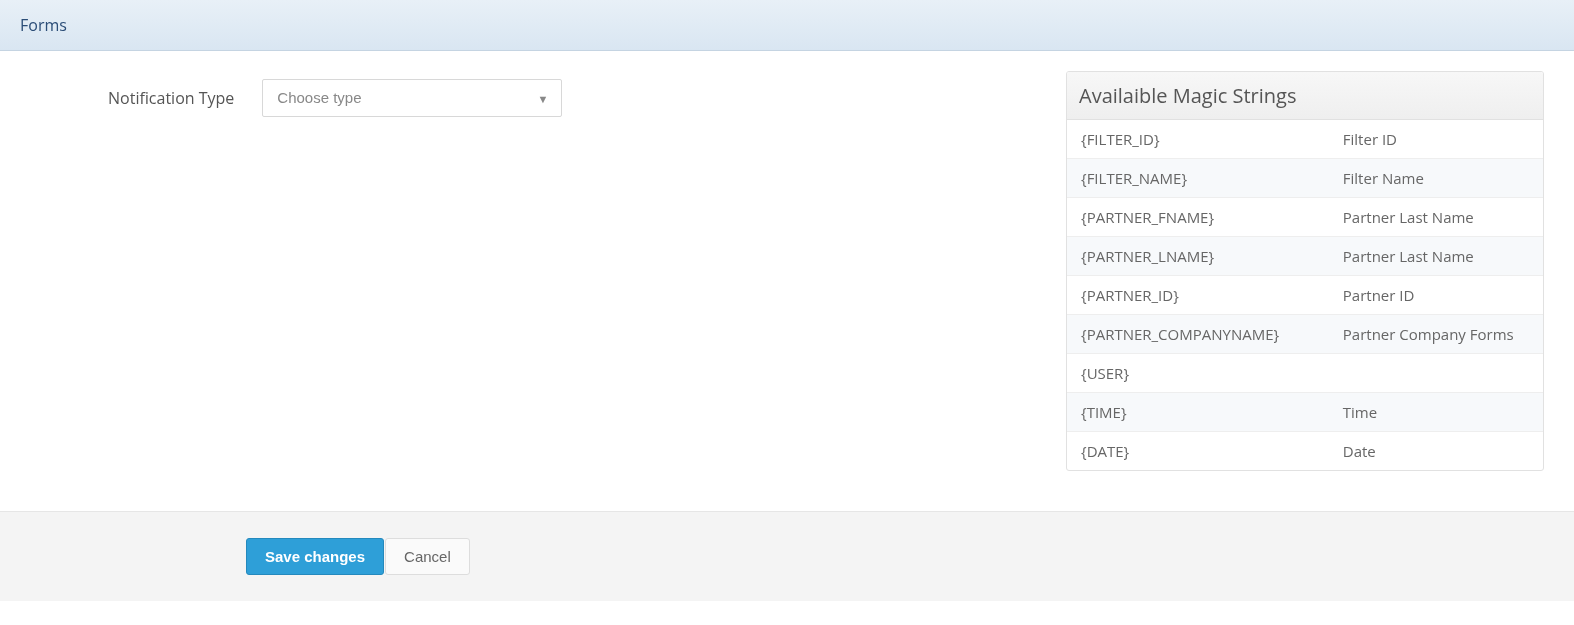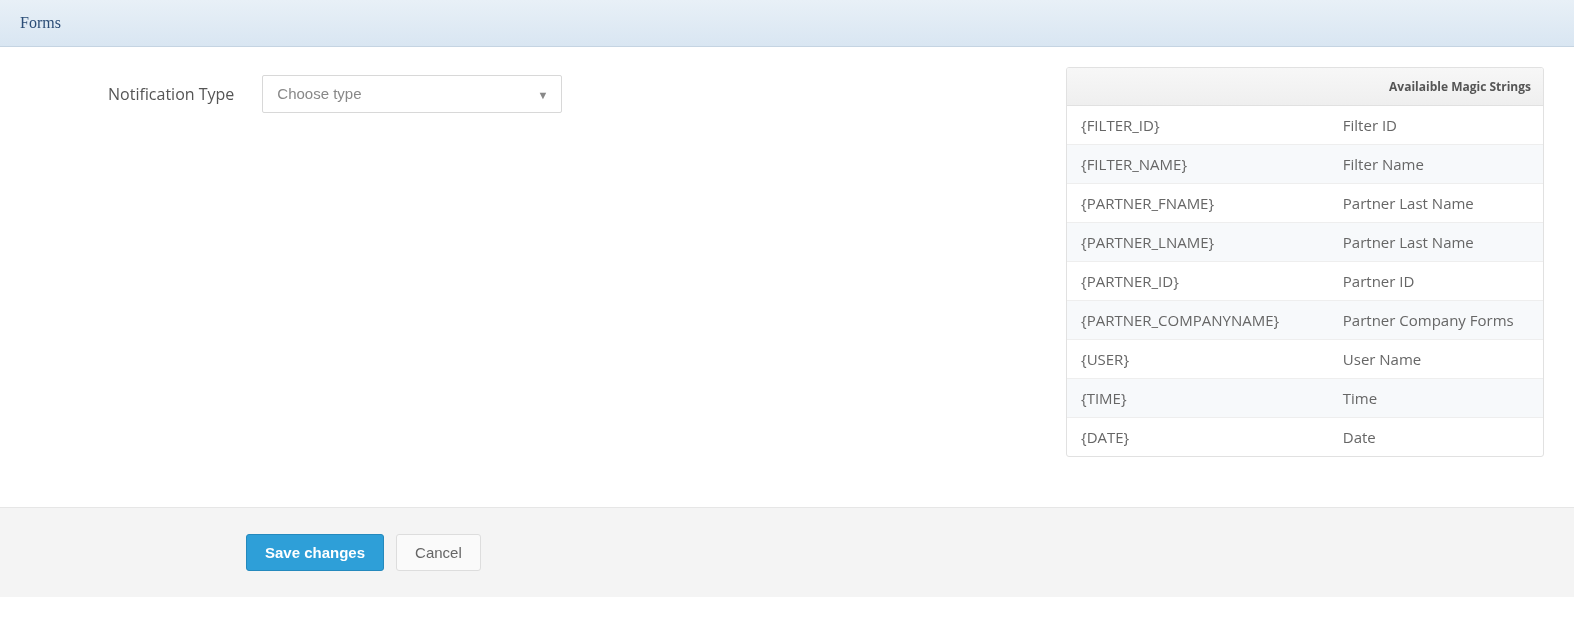--- a/index.html
+++ b/index.html
@@ -11,21 +11,20 @@
       font-family: -apple-system, BlinkMacSystemFont, "Segoe UI", "Open Sans", Helvetica, Arial, sans-serif;
       font-size: 15px;
       color: #555;
       background: #fff;
       width: 1574px;
     }
     .header-bar {
       background: linear-gradient(to bottom, #e8f0f7, #d9e6f2);
       border-bottom: 1px solid #c5d4e2;
       padding: 14px 20px;
-      font-family: Liberation Serif, serif;
     }
     .header-title {
       color: #2b4d77;
       font-size: 16px;
       font-weight: 400;
     }
     .main-content {
       display: flex;
       padding: 20px 30px 40px 30px;
       gap: 25px;
@@ -78,25 +77,25 @@
       width: 478px;
     }
     .magic-panel {
       border: 1px solid #e1e1e1;
       border-radius: 3px;
       overflow: hidden;
     }
     .magic-header {
       background: linear-gradient(to bottom, #f7f7f7, #efefef);
       border-bottom: 1px solid #e1e1e1;
-      text-align: right;
+      text-align: left;
       padding: 10px 12px;
       color: #555;
-      font-size: 12px;
-      font-weight: 700;
+      font-size: 20px;
+      font-weight: 400;
     }
     .magic-row {
       display: flex;
       border-bottom: 1px solid #eee;
       font-size: 15px;
       color: #666;
     }
     .magic-row:last-child {
       border-bottom: none;
     }
@@ -109,21 +108,21 @@
     }
     .magic-desc {
       width: 45%;
       padding: 9px 14px;
     }
     .footer-bar {
       background: #f4f4f4;
       border-top: 1px solid #e6e6e6;
       padding: 26px 30px 26px 246px;
       display: flex;
-      gap: 12px;
+      gap: 1px;
     }
     .btn {
       font-size: 15px;
       padding: 9px 18px;
       border-radius: 3px;
       cursor: pointer;
       border: 1px solid transparent;
     }
     .btn-primary {
       background: #2e9fd8;
@@ -178,21 +177,20 @@
           <div class="magic-row">
             <div class="magic-token">{PARTNER_ID}</div>
             <div class="magic-desc">Partner ID</div>
           </div>
           <div class="magic-row alt">
             <div class="magic-token">{PARTNER_COMPANYNAME}</div>
             <div class="magic-desc">Partner Company Forms</div>
           </div>
           <div class="magic-row">
             <div class="magic-token">{USER}</div>
-            <div class="magic-desc">User Name</div>
           </div>
           <div class="magic-row alt">
             <div class="magic-token">{TIME}</div>
             <div class="magic-desc">Time</div>
           </div>
           <div class="magic-row">
             <div class="magic-token">{DATE}</div>
             <div class="magic-desc">Date</div>
           </div>
         </div>

